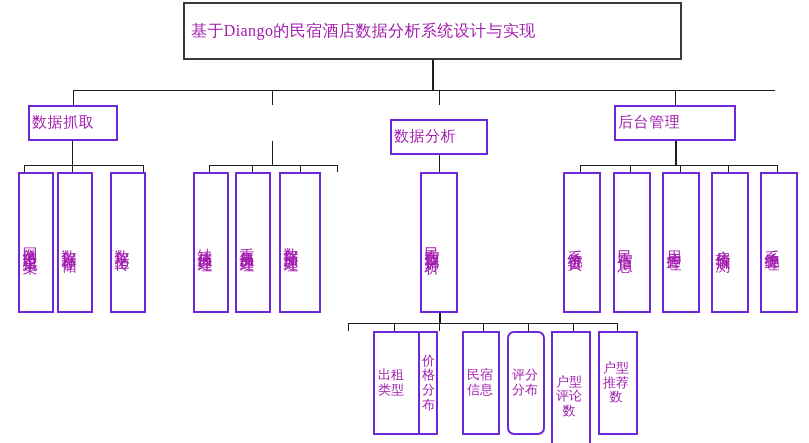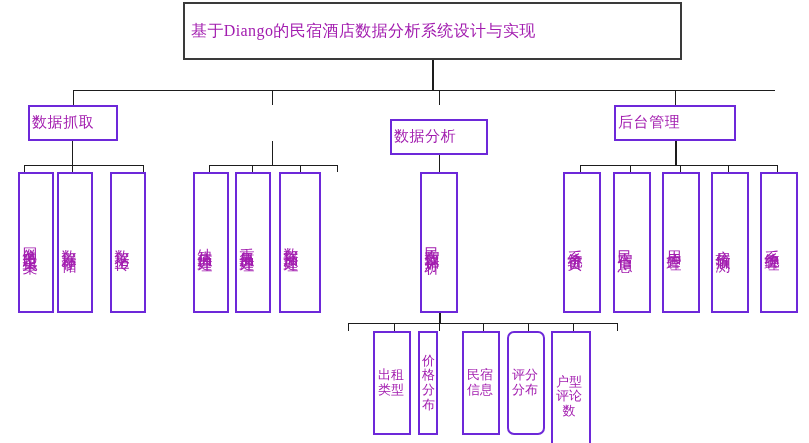--- a/index.html
+++ b/index.html
@@ -174,29 +174,32 @@
   <div class="conn v" style="left:439px; top:313px; width:2px; height:10px;"></div>
   <div class="conn h" style="left:348px; top:323px; width:270px; height:1px;"></div>
   <div class="conn v" style="left:348px; top:323px; height:8px;"></div>
   <div class="conn v" style="left:394px; top:323px; height:8px;"></div>
   <div class="conn v" style="left:439px; top:323px; height:8px;"></div>
   <div class="conn v" style="left:483px; top:323px; height:8px;"></div>
   <div class="conn v" style="left:528px; top:323px; height:8px;"></div>
   <div class="conn v" style="left:573px; top:323px; height:8px;"></div>
   <div class="conn v" style="left:617px; top:323px; height:8px;"></div>
 
-  <div class="node leaf" style="left:373px; top:331px; width:38px; height:104px;">
+  <div class="node leaf" style="left:373px; top:331px; width:56px; height:104px;">
     <span class="label">出租类型</span>
   </div>
   <div class="node leaf" style="left:418px; top:331px; width:20px; height:104px;">
     <span class="label">价格分布</span>
   </div>
   <div class="node leaf" style="left:462px; top:331px; width:38px; height:104px;">
     <span class="label">民宿信息</span>
   </div>
   <div class="node leaf" style="left:507px; top:331px; width:38px; height:104px;border-radius:7px;">
     <span class="label">评分分布</span>
   </div>
   <div class="node leaf" style="left:551px; top:331px; width:40px; height:131px;">
     <span class="label">户型评论数</span>
   </div>
+  <div class="node leaf" style="left:598px; top:331px; width:40px; height:104px;">
+    <span class="label">户型推荐数</span>
+  </div>
 
 </div>
 
 </body></html>

